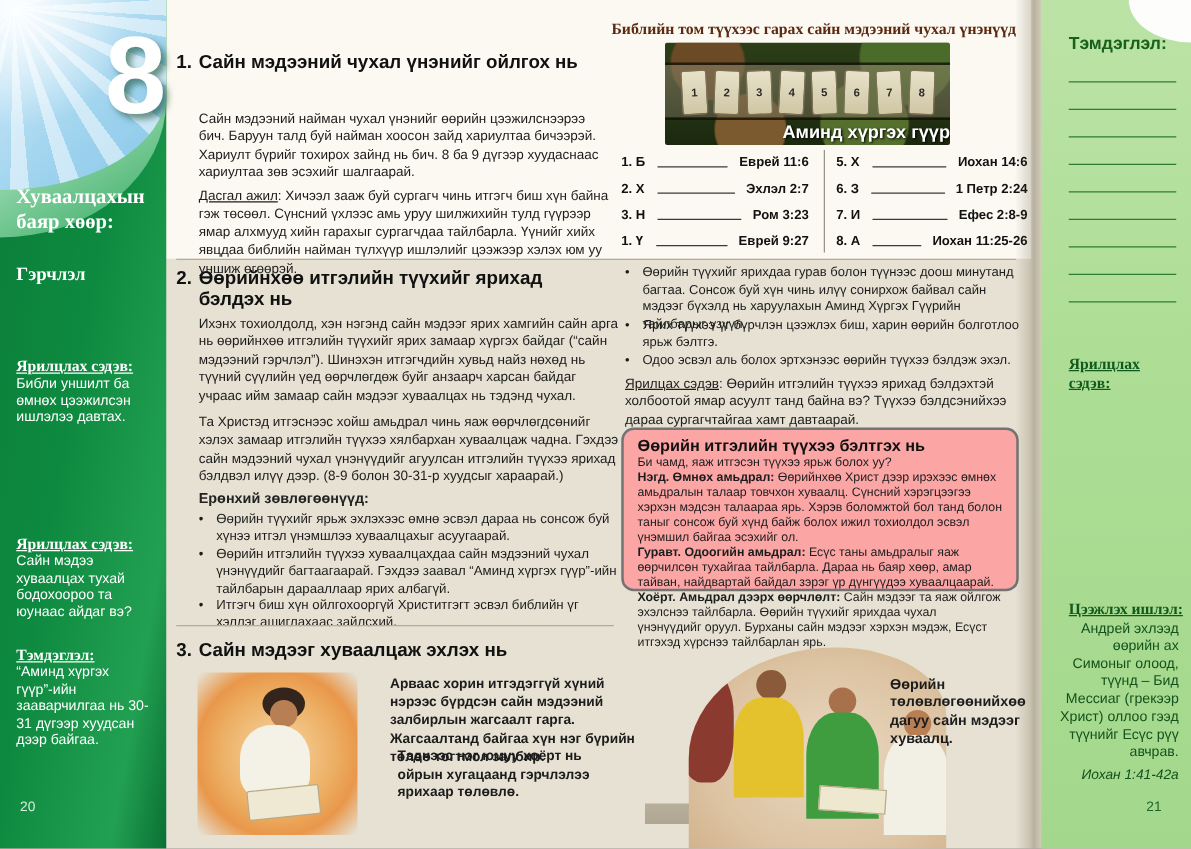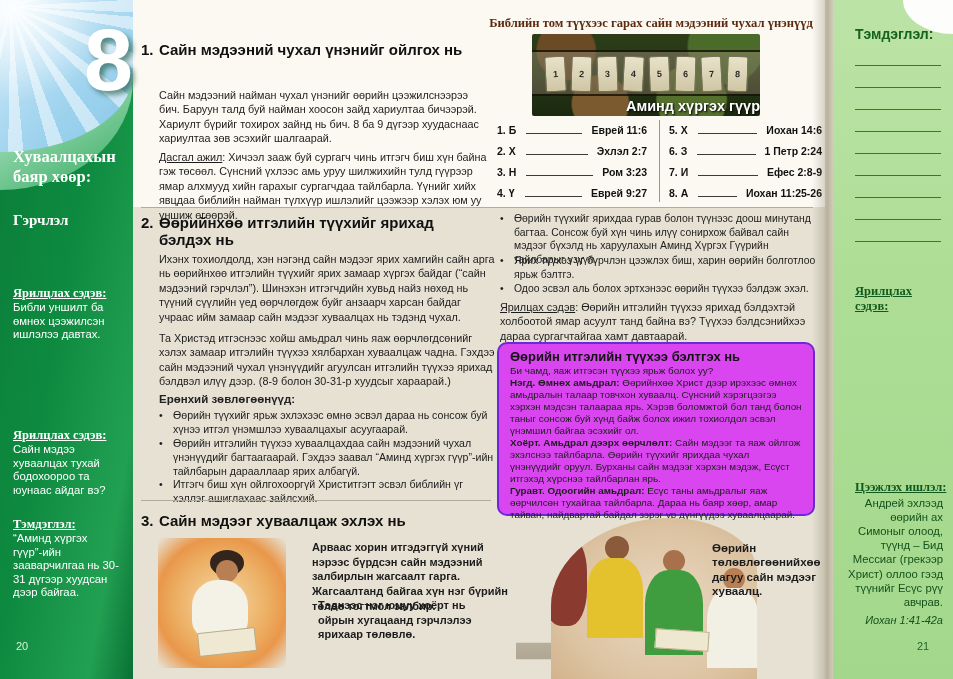--- a/index.html
+++ b/index.html
@@ -60,22 +60,22 @@
   .plank{position:absolute;top:22px;width:19px;height:34px;background:linear-gradient(180deg,#e8e2ca,#cfc6a4);
     border:1px solid #7a7154;border-radius:3px;font-size:9px;font-weight:bold;color:#2a2a2a;
     display:flex;align-items:center;justify-content:center;}
   #bridge-caption{position:absolute;left:0;bottom:2px;width:228px;text-align:right;
     font-size:14.5px;font-weight:bold;color:#fff;text-shadow:1px 1px 2px #000;}
   .rail{position:absolute;left:0;width:228px;height:2px;background:#151008;opacity:.8;}
   
   .hline{background:#b3ac9c;height:1px;}
   .vline{background:#9a9488;width:1px;}
   
-  #faith-box{left:497px;top:342px;width:318px;height:174px;border:2px solid #6d28d9;border-radius:10px;
-    background:#d946ef;box-sizing:border-box;padding:5px 11px;}
+  #faith-box{left:497px;top:342px;width:318px;height:131px;border:2px solid #737373;border-radius:10px;
+    background:#fca5a5;box-sizing:border-box;padding:5px 11px;}
   #faith-box .bx-title{font-size:13px;font-weight:bold;color:#111;margin-bottom:1px;}
   #faith-box .bx-t{font-size:9.9px;line-height:1.21;color:#1c1c1c;}
   
   #oval-photo{left:158px;top:538px;width:128px;height:130px;
     background:radial-gradient(ellipse at 50% 50%,#f6d9a8 0%,#ecae62 52%,#e9974a 72%,rgba(233,151,74,0) 98%);}
   #oval-photo .hair{position:absolute;left:52px;top:12px;width:34px;height:26px;border-radius:50%;background:#33241c;}
   #oval-photo .face{position:absolute;left:58px;top:22px;width:22px;height:22px;border-radius:50%;background:#b97f54;}
   #oval-photo .shirt{position:absolute;left:34px;top:42px;width:56px;height:58px;border-radius:45% 45% 30% 30%;background:#f4f1e6;}
   #oval-photo .book{position:absolute;left:40px;top:92px;width:56px;height:22px;background:#efe8d2;
     border:1px solid #b9ab88;transform:rotate(-6deg);border-radius:2px;}
@@ -182,21 +182,21 @@
       <span class="ans-label">2. Х</span>
       <span class="ans-blank"></span>
       <span class="ans-ref">Эхлэл 2:7</span>
     </div>
   <div class="abs ans-row" style="left:497px;top:163px;width:150px;">
       <span class="ans-label">3. Н</span>
       <span class="ans-blank"></span>
       <span class="ans-ref">Ром 3:23</span>
     </div>
   <div class="abs ans-row" style="left:497px;top:184px;width:150px;">
-      <span class="ans-label">4. Ү</span>
+      <span class="ans-label">1. Ү</span>
       <span class="ans-blank"></span>
       <span class="ans-ref">Еврей 9:27</span>
     </div>
   <div class="abs vline" style="left:659px;top:120px;height:82px;"></div>
   <div class="abs ans-row" style="left:669px;top:121px;width:153px;">
       <span class="ans-label">5. Х</span>
       <span class="ans-blank"></span>
       <span class="ans-ref">Иохан 14:6</span>
     </div>
   <div class="abs ans-row" style="left:669px;top:142px;width:153px;">
@@ -226,22 +226,22 @@
   <div class="abs bullet-row" style="left:500px;top:282px;width:316px;font-size:10.4px;">
       <span class="bullet-dot">•</span>
       <span>Одоо эсвэл аль болох эртхэнээс өөрийн түүхээ бэлдэж эхэл.</span>
     </div>
   <div class="abs body-t" style="left:500px;top:300px;width:318px;"><span class="u">Ярилцах сэдэв</span><span>: Өөрийн итгэлийн түүхээ ярихад бэлдэхтэй холбоотой ямар асуулт танд байна вэ? Түүхээ бэлдсэнийхээ дараа сургагчтайгаа хамт давтаарай.</span></div>
 
   <div class="abs" id="faith-box">
     <div class="bx-title">Өөрийн итгэлийн түүхээ бэлтгэх нь</div>
     <div class="bx-t">Би чамд, яаж итгэсэн түүхээ ярьж болох уу?</div>
     <div class="bx-t"><span class="b">Нэгд. Өмнөх амьдрал:</span> <span>Өөрийнхөө Христ дээр ирэхээс өмнөх амьдралын талаар товчхон хуваалц. Сүнсний хэрэгцээгээ хэрхэн мэдсэн талаараа ярь. Хэрэв боломжтой бол танд болон таныг сонсож буй хүнд байж болох ижил тохиолдол эсвэл үнэмшил байгаа эсэхийг ол.</span></div>
+    <div class="bx-t"><span class="b">Гуравт. Одоогийн амьдрал:</span> <span>Есүс таны амьдралыг яаж өөрчилсөн тухайгаа тайлбарла. Дараа нь баяр хөөр, амар тайван, найдвартай байдал зэрэг үр дүнгүүдээ хуваалцаарай.</span></div>
     <div class="bx-t"><span class="b">Хоёрт. Амьдрал дээрх өөрчлөлт:</span> <span>Сайн мэдээг та яаж ойлгож эхэлснээ тайлбарла. Өөрийн түүхийг ярихдаа чухал үнэнүүдийг оруул. Бурханы сайн мэдээг хэрхэн мэдэж, Есүст итгэхэд хүрснээ тайлбарлан ярь.</span></div>
-    <div class="bx-t"><span class="b">Гуравт. Одоогийн амьдрал:</span> <span>Есүс таны амьдралыг яаж өөрчилсөн тухайгаа тайлбарла. Дараа нь баяр хөөр, амар тайван, найдвартай байдал зэрэг үр дүнгүүдээ хуваалцаарай.</span></div>
   </div>
 
   <div class="abs" id="group-photo">
     <div class="cushion"></div>
     <div class="p1h"></div>
     <div class="p1s"></div>
     <div class="p2h"></div>
     <div class="p2s"></div>
     <div class="p3h"></div>
     <div class="p3s"></div>

